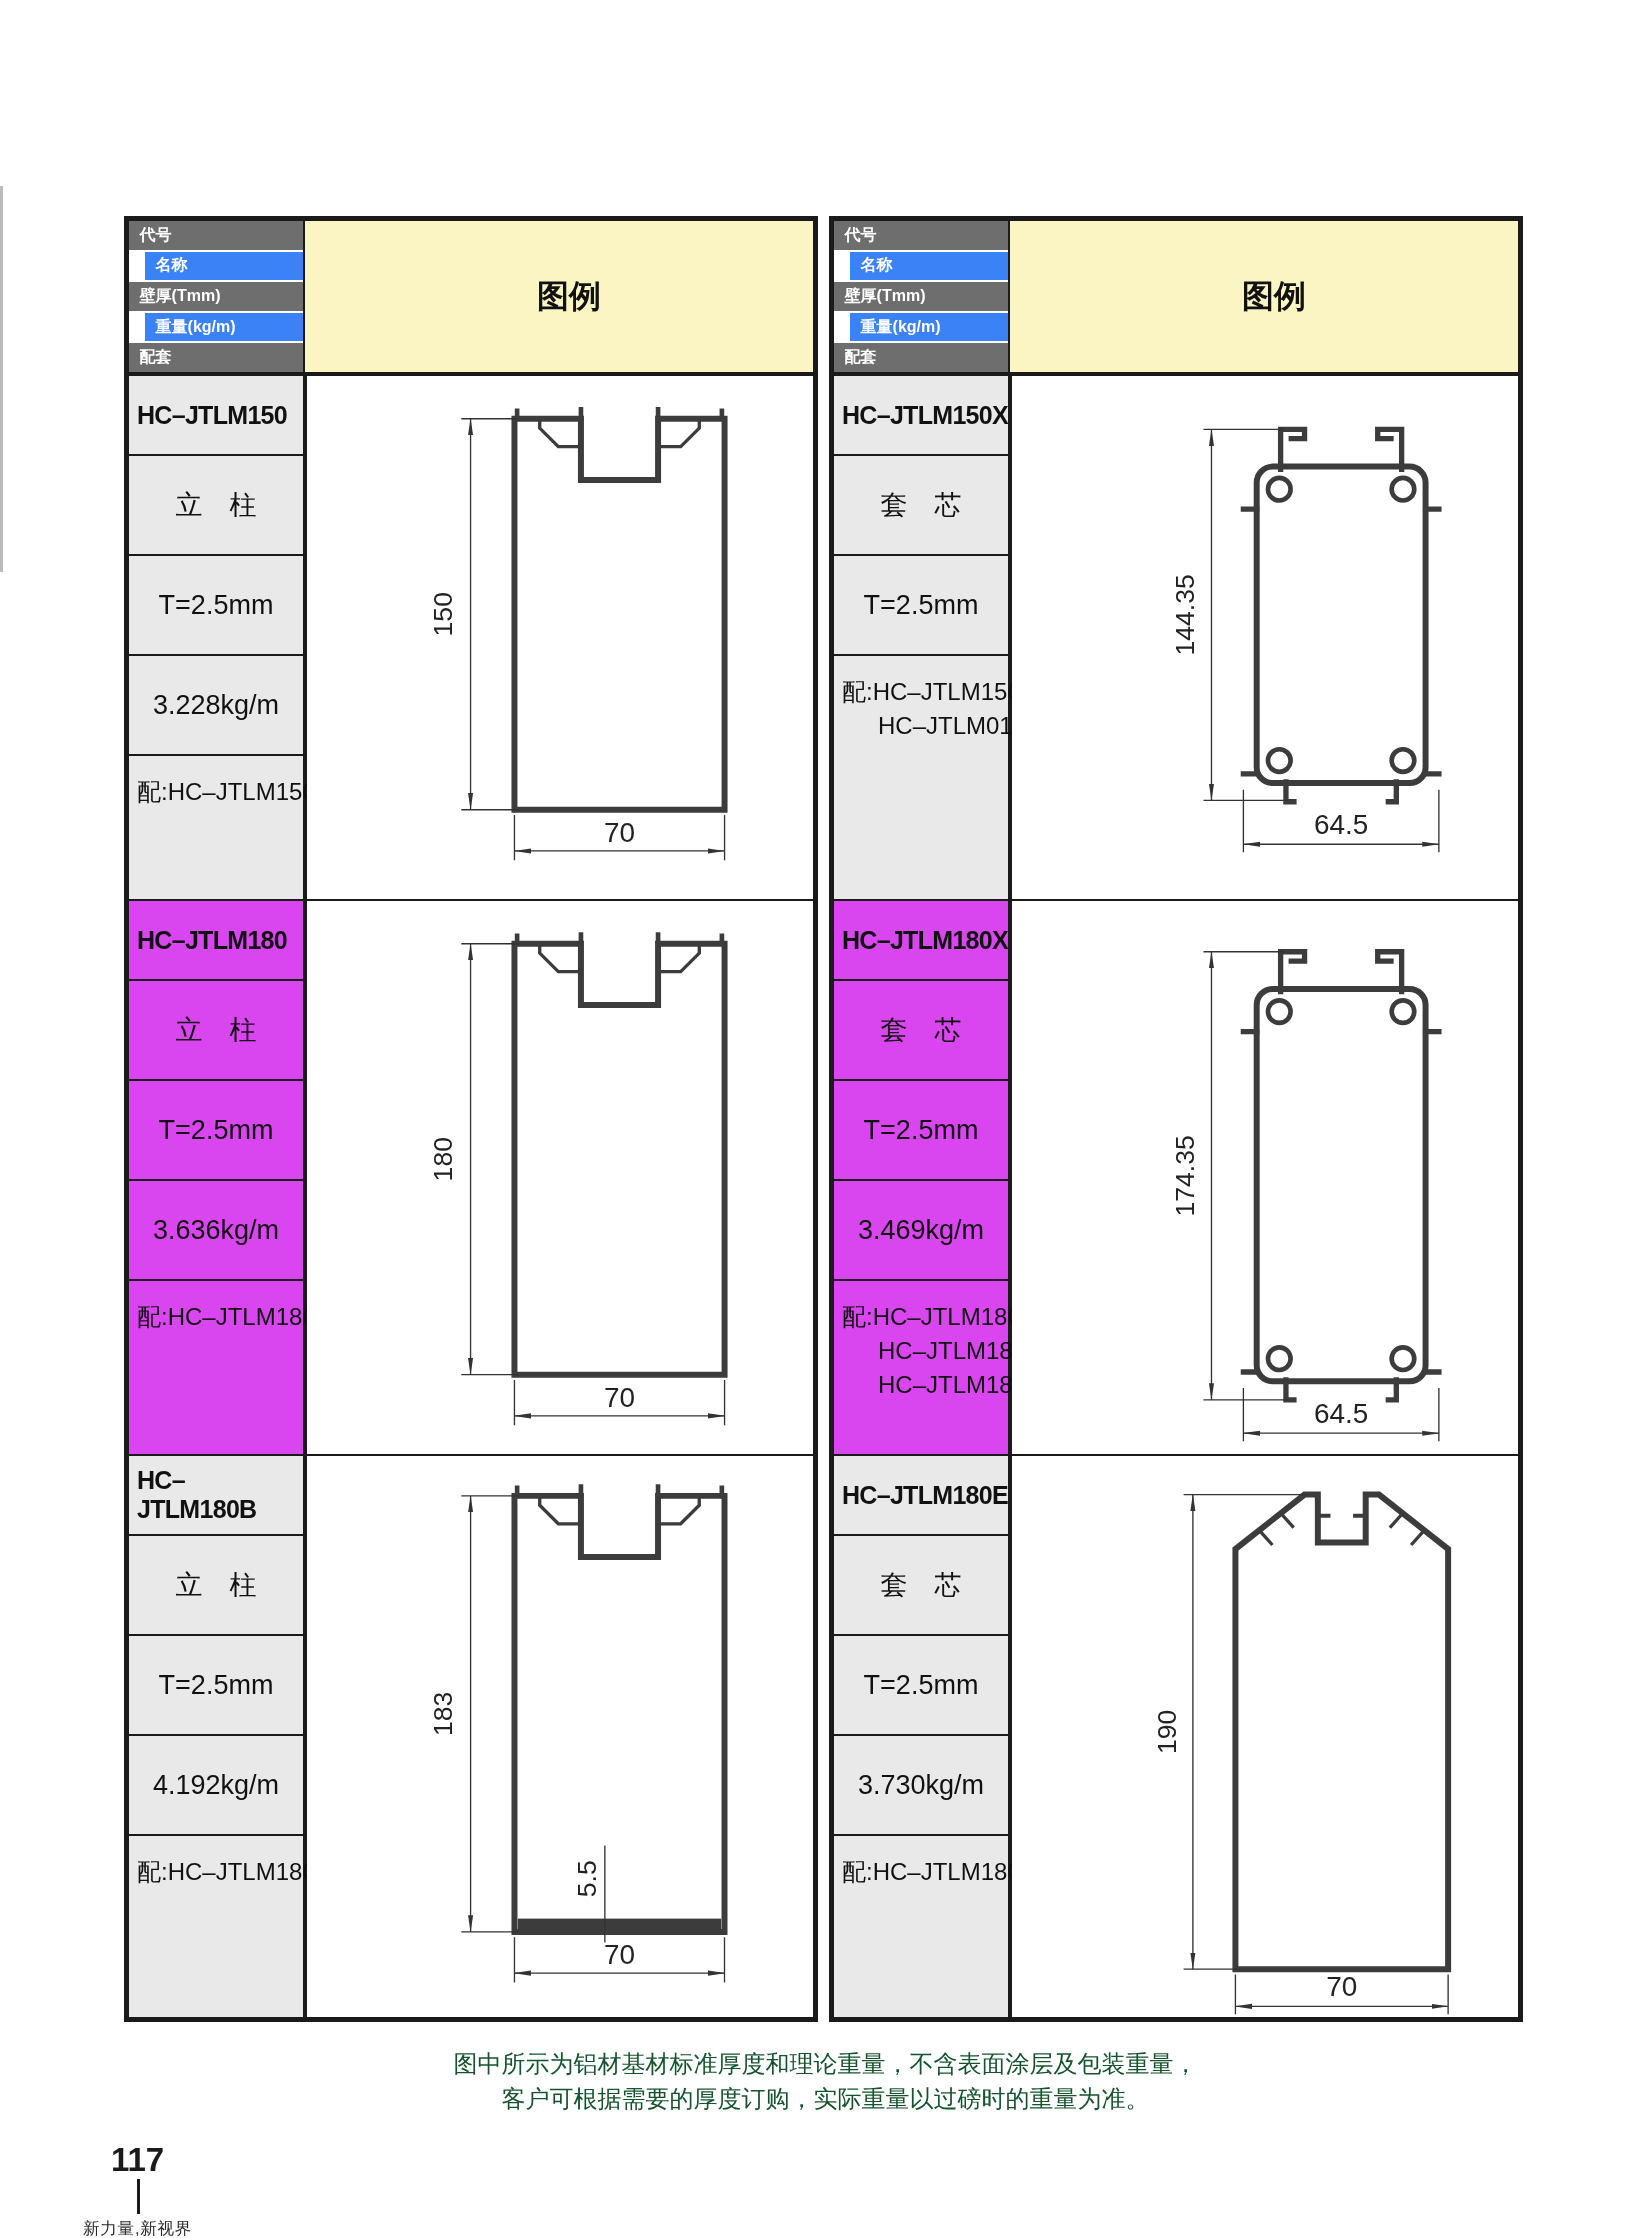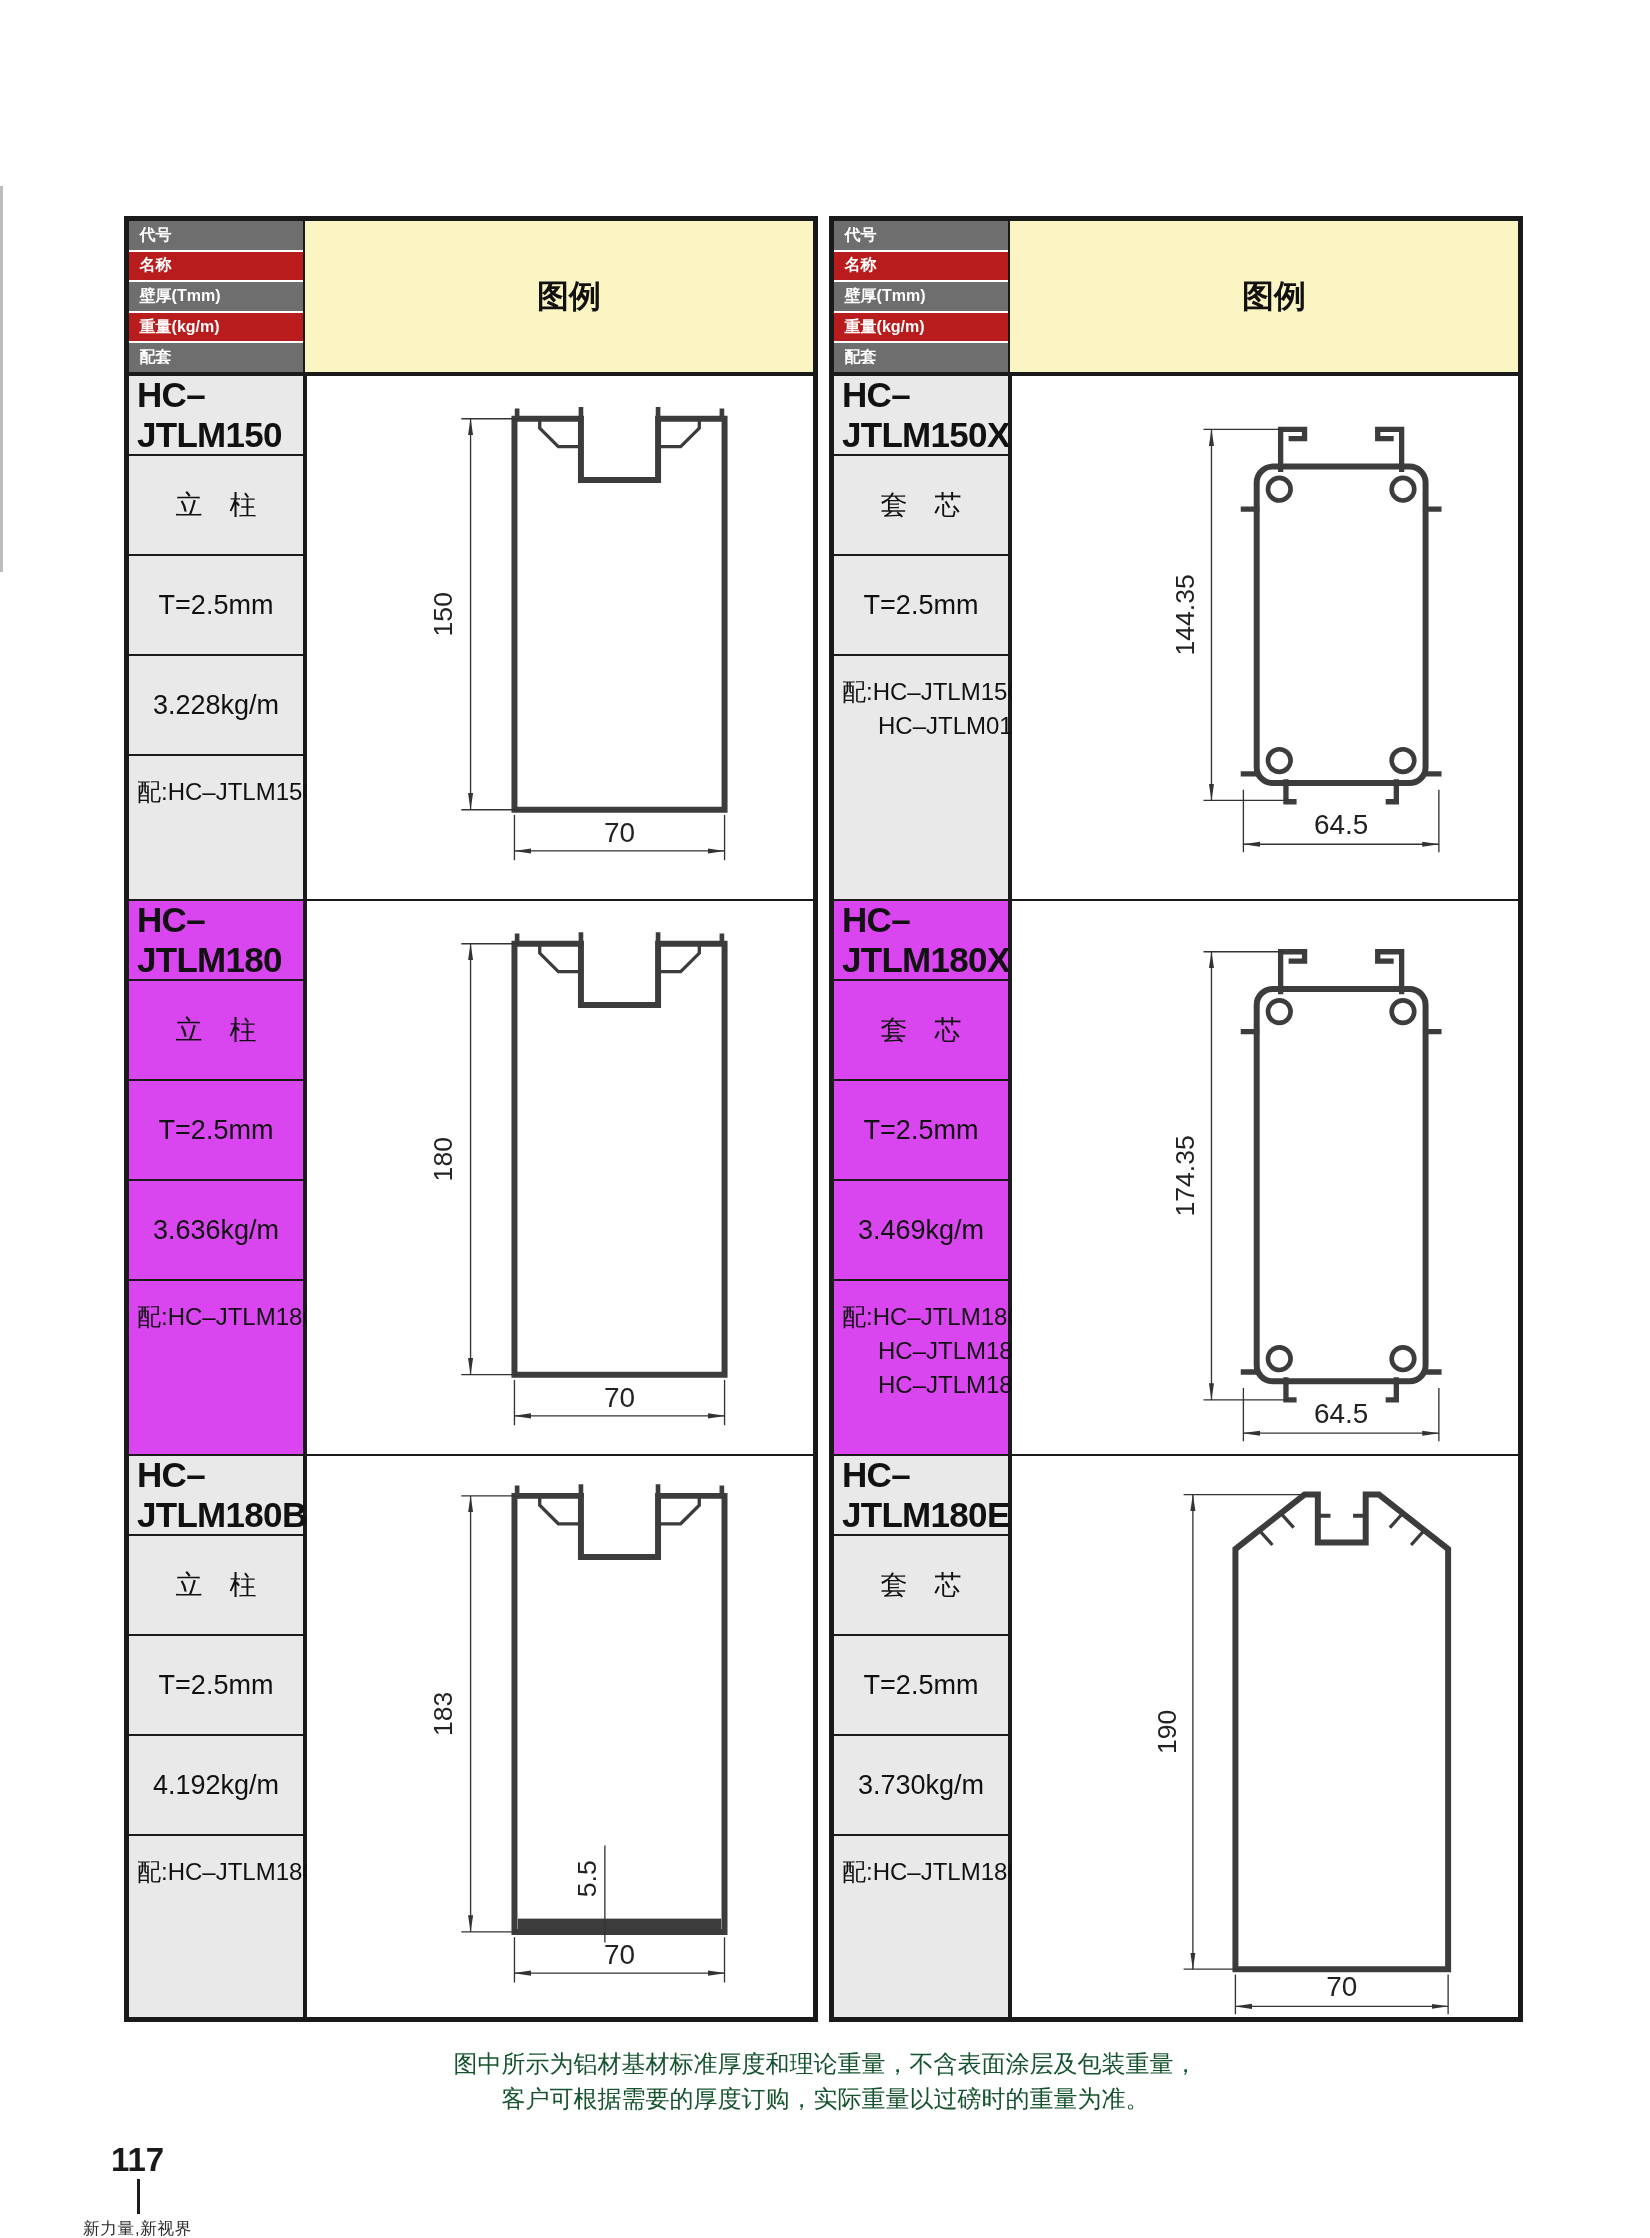--- a/index.html
+++ b/index.html
@@ -9,29 +9,29 @@
 
   .ptable{position:absolute;top:216px;width:694px;background:#fff;
           border:5.3px solid #1a1a1a;box-sizing:border-box;}
   .ptable.left{left:124px;} .ptable.right{left:829px;}
 
   .thead{display:flex;height:151px;border-bottom:4px solid #1a1a1a;}
   .hlabels{width:174px;display:flex;flex-direction:column;background:#fff;}
   .hcell{flex:1;color:#fff;font-weight:bold;font-size:16px;display:flex;align-items:center;
          padding-left:10.6px;margin-bottom:2px;}
   .hcell:last-child{margin-bottom:0;}
-  .g1{background:#6e6e6e;} .g2{background:#b91c1c;}
+  .g1{background:#6e6e6e;} .g2{background:#3b82f6;margin-left:16px;}
   .hlegend{flex:1;background:#faf5c3;border-left:2.7px solid #1a1a1a;display:flex;
            align-items:center;justify-content:center;font-size:32px;font-weight:bold;color:#111;padding-left:20px;}
 
   .trow{display:flex;border-bottom:2.7px solid #1a1a1a;}
   .trow:last-child{border-bottom:none;}
   .lcol{width:174px;border-right:4px solid #1a1a1a;display:flex;flex-direction:column;box-sizing:content-box;}
   .lcol .cell{border-bottom:2px solid #1a1a1a;display:flex;align-items:center;box-sizing:border-box;}
-  .cell.code{height:80px;font-size:35px;font-weight:bold;padding-left:8px;letter-spacing:-0.7px;}
+  .cell.code{height:80px;font-size:25px;font-weight:bold;padding-left:8px;letter-spacing:-0.7px;}
   .cell.name,.cell.thk,.cell.wgt{height:100px;justify-content:center;font-size:27px;}
   .cell.match{flex:1;border-bottom:none;display:block;padding:18.6px 0 0 8px;font-size:24px;line-height:1.42;}
   .mline{white-space:nowrap;}
   .mline.cont{padding-left:36px;}
   .gray .cell{background:#e9e9e9;}
   .hl .cell{background:#d946ef;}
   .dcol{flex:1;background:#fff;}
   .dcol svg{display:block;width:100%;height:100%;}
 
   .pf  {fill:none;stroke:#3c3c3c;stroke-width:9;stroke-linejoin:miter;stroke-linecap:square;}

